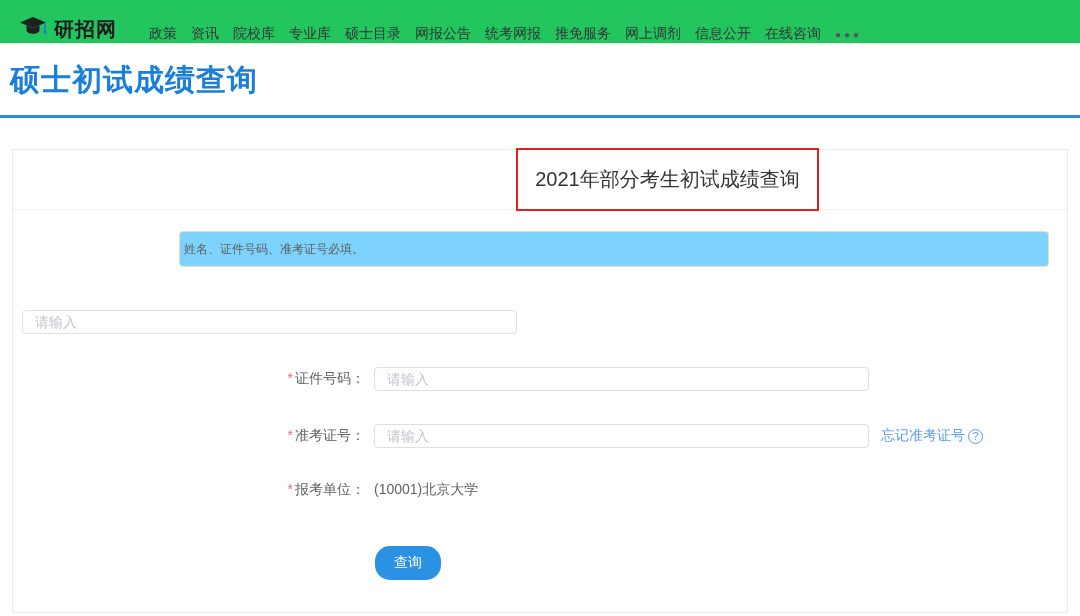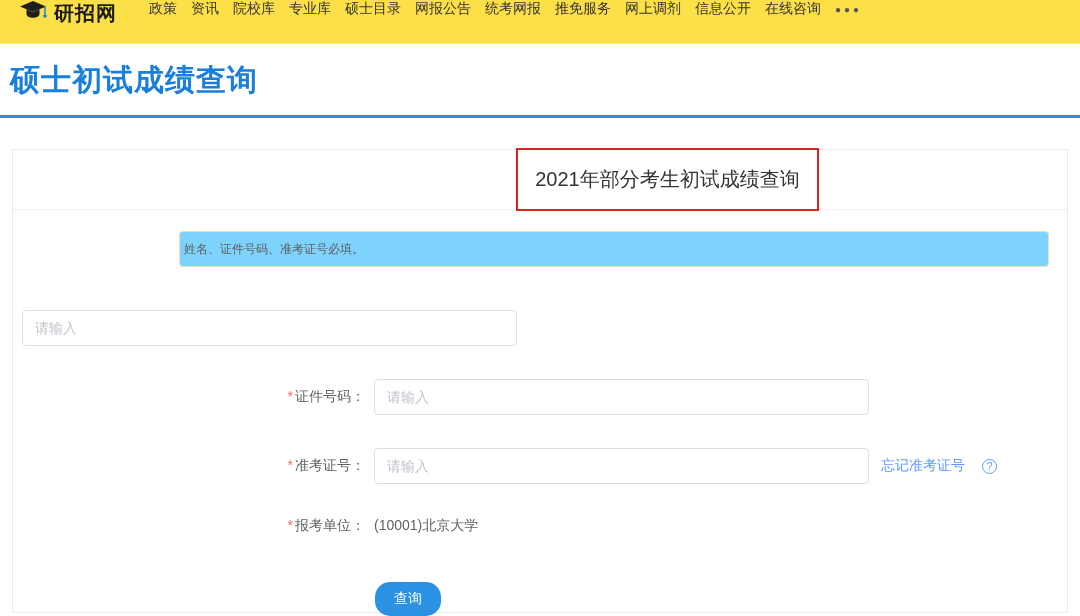--- a/index.html
+++ b/index.html
@@ -1,21 +1,21 @@
 <!DOCTYPE html>
 <html><head>
 <meta charset="utf-8">
 <style>
   * { margin:0; padding:0; box-sizing:border-box; }
   html,body { width:1080px; height:616px; background:#fff; overflow:hidden;
     font-family:"Liberation Sans","DejaVu Sans",sans-serif; }
 
   
-  .topnav { display:flex; align-items:flex-start; height:44px; padding:0 20px;
-    border-bottom:1px solid #e4e4e4; background:#fde047; }
+  .topnav { display:flex; align-items:flex-end; height:44px; padding:0 20px;
+    border-bottom:1px solid #e4e4e4; background:#22c55e; }
   .logo { display:flex; align-items:center; gap:7px; margin-right:32px; cursor:pointer; }
   .logo-text { font-size:20px; font-weight:bold; color:#1c1c1c; letter-spacing:1px; }
   .nav-items { display:flex; align-items:center; gap:14px; }
   .nav-item { font-size:14px; color:#333; text-decoration:none; cursor:pointer; white-space:nowrap; }
   .nav-more { font-size:10px; color:#555; letter-spacing:3px; cursor:pointer; }
 
   
   .page-header { padding:16px 0 0 10px; display:flex; align-items:center; }
   .page-title { font-size:30px; font-weight:bold; color:#1a7edb; letter-spacing:1px; }
   .page-subtitle { margin-left:14px; font-size:14px; color:#555; }
@@ -29,25 +29,25 @@
   .panel-title { font-size:20px; color:#333; }
 
   .alert { margin:21px 18px 0 166px; height:36px; display:flex; align-items:center;
     padding-left:4px; background:#7dd3fc; border:1px solid #eeddb0; border-radius:4px;
     font-size:12px; color:#5e5e5e; }
 
   .form-row { display:flex; align-items:center; margin-top:33px; }
   .form-row.first { margin-top:43px; }
   .form-label { width:352px; text-align:right; font-size:14px; color:#606266; white-space:nowrap; }
   .star { color:#f56c6c; margin-right:2px; }
-  .text-input { margin-left:9px; width:495px; height:36px; border:1px solid #dcdfe6;
+  .text-input { margin-left:9px; width:495px; height:24px; border:1px solid #dcdfe6;
     border-radius:4px; padding:0 12px; font-size:14px; color:#737373; outline:none;
     font-family:"Liberation Sans","DejaVu Sans",sans-serif; }
   .text-input::placeholder { color:#c0c4cc; }
-  .forgot-link { margin-left:12px; display:flex; align-items:center; gap:17px;
+  .forgot-link { margin-left:12px; display:flex; align-items:center; gap:3px;
     font-size:14px; color:#5a9cf8; text-decoration:none; cursor:pointer; white-space:nowrap; }
   .q-icon { width:15px; height:15px; border:1px solid #5a9cf8; border-radius:50%;
     display:inline-flex; align-items:center; justify-content:center; font-size:11px; line-height:1; }
   .unit-value { margin-left:9px; font-size:14px; color:#606266; }
   .submit-row { margin-top:47px; padding-left:362px; }
   .submit-btn { background:#2b91e3; color:#fff; border:none; border-radius:15px; height:34px;
     padding:0 19px; font-size:14px; cursor:pointer;
     font-family:"Liberation Sans","DejaVu Sans",sans-serif; }
 </style>
 </head>

